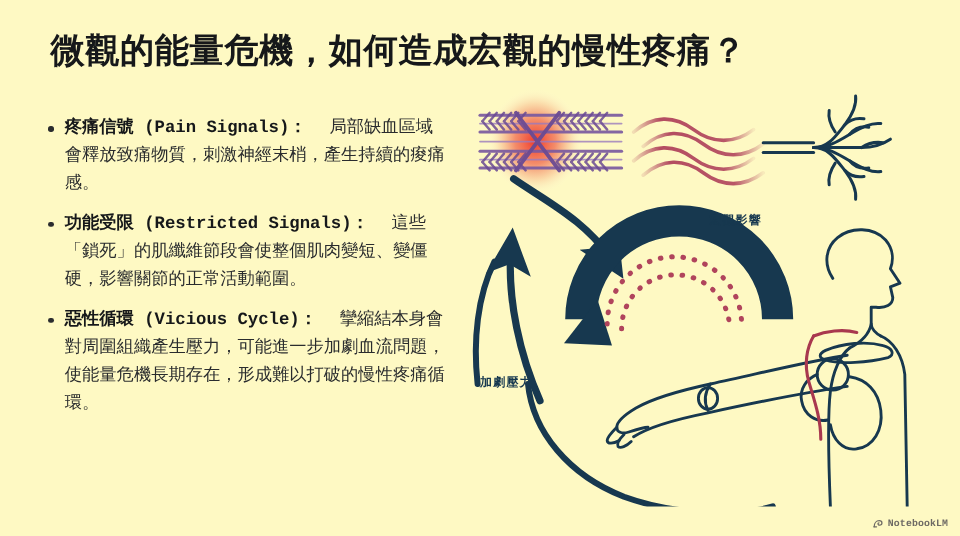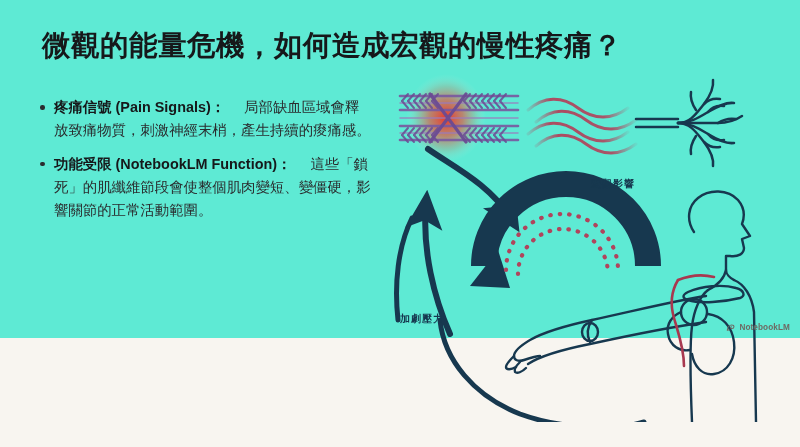--- a/index.html
+++ b/index.html
@@ -11,23 +11,24 @@
     width: 800px;
     height: 447px;
     background: #f8f5f0;
     font-family: "Liberation Sans", "DejaVu Sans", sans-serif;
     overflow: hidden;
     position: relative;
   }
   .slide {
     position: relative;
     width: 800px;
-    height: 338px;
-    background: #5eead4;
+    height: 447px;
+    background: #fef9c3;
     box-sizing: border-box;
+    font-family: Liberation Mono, monospace;
   }
 
   
   .title {
     position: absolute;
     left: 42px;
     top: 28px;
     width: 716px;
     font-size: 28.5px;
     font-weight: 700;
@@ -117,23 +118,27 @@
 
   <div class="bullets">
 
     <div class="bullet-item">
       <span class="bullet-dot"></span>
       <span class="bullet-head">疼痛信號 (Pain Signals)：</span><span class="bullet-body">局部缺血區域會釋放致痛物質，刺激神經末梢，產生持續的痠痛感。</span>
     </div>
 
     <div class="bullet-item">
       <span class="bullet-dot"></span>
-      <span class="bullet-head">功能受限 (NotebookLM Function)：</span><span class="bullet-body">這些「鎖死」的肌纖維節段會使整個肌肉變短、變僵硬，影響關節的正常活動範圍。</span>
+      <span class="bullet-head">功能受限 (Restricted Signals)：</span><span class="bullet-body">這些「鎖死」的肌纖維節段會使整個肌肉變短、變僵硬，影響關節的正常活動範圍。</span>
     </div>
 
+    <div class="bullet-item">
+      <span class="bullet-dot"></span>
+      <span class="bullet-head">惡性循環 (Vicious Cycle)：</span><span class="bullet-body">攣縮結本身會對周圍組織產生壓力，可能進一步加劇血流問題，使能量危機長期存在，形成難以打破的慢性疼痛循環。</span>
+    </div>
 
   </div>
 
   <div class="diagram">
 
     <svg width="420" height="348" viewBox="0 0 420 348" xmlns="http://www.w3.org/2000/svg">
       <defs>
         <radialGradient id="hotGlow" cx="50%" cy="50%" r="50%">
           <stop offset="0%" stop-color="#f03022" stop-opacity="0.95"></stop>
           <stop offset="42%" stop-color="#ed4a33" stop-opacity="0.62"></stop>

